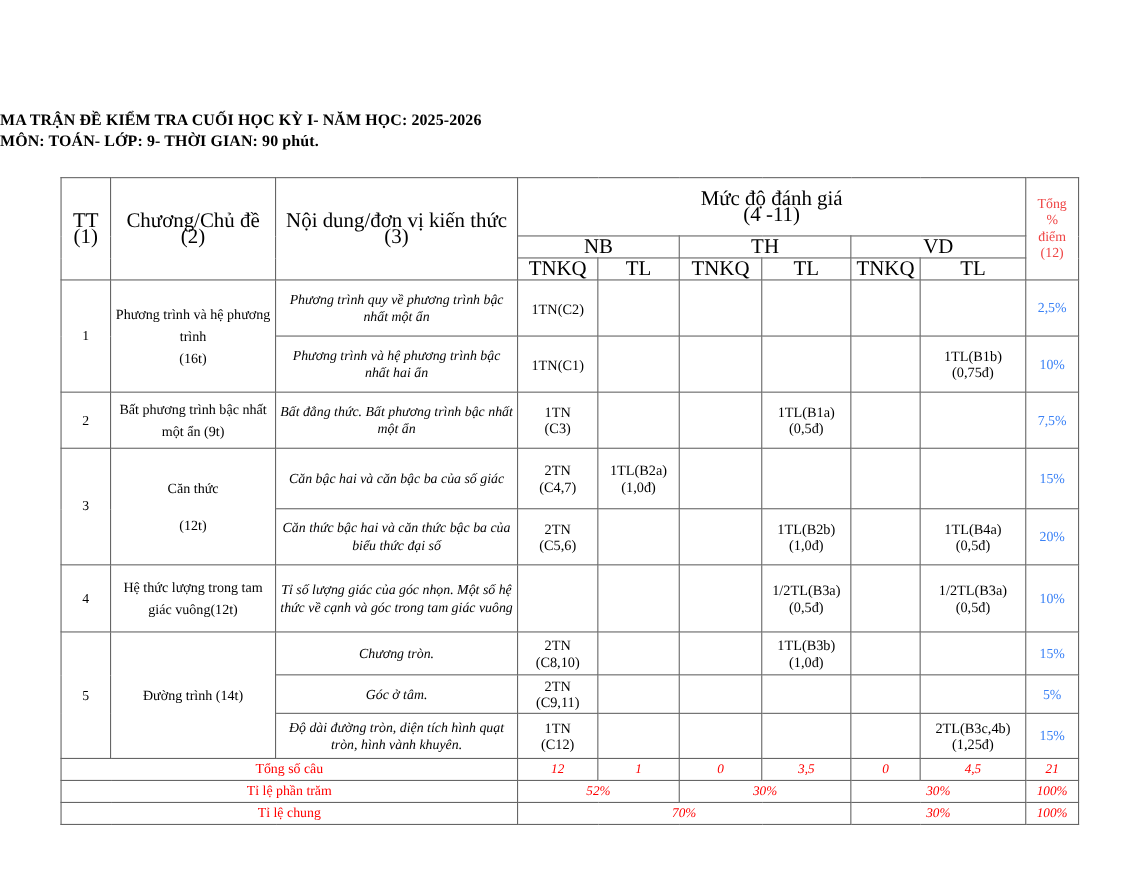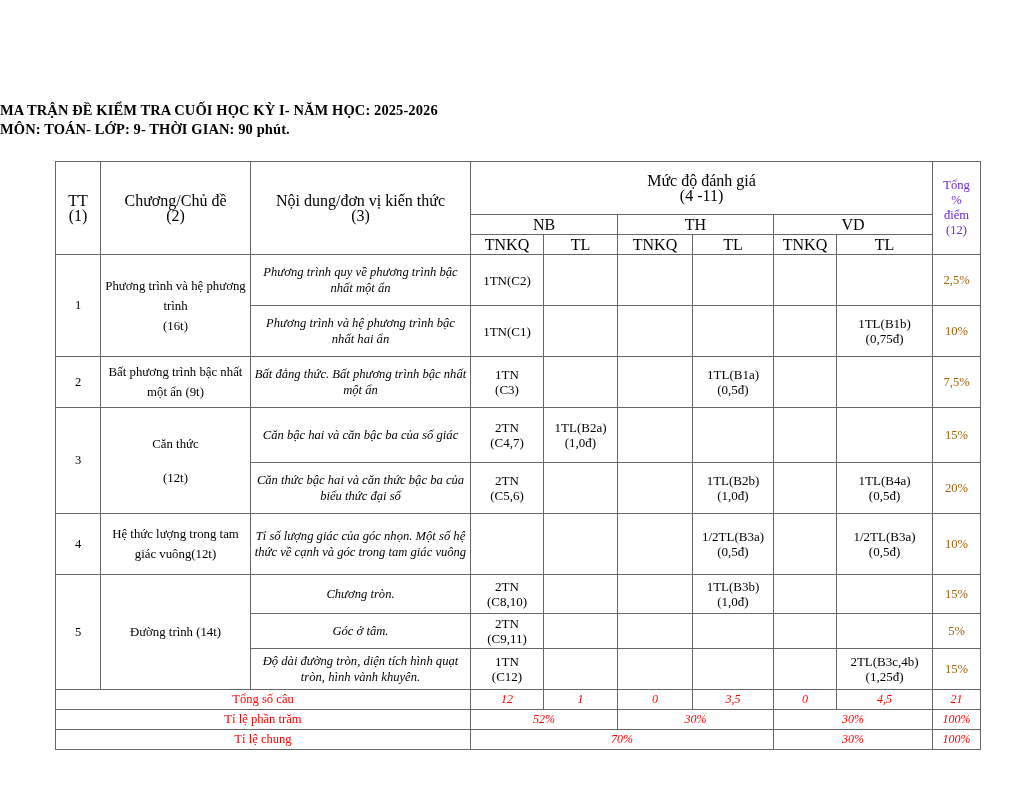--- a/index.html
+++ b/index.html
@@ -43,26 +43,26 @@
   }
   table.matrix td, table.matrix th {
     border: 1px solid #666666;
     padding: 2px 3px;
     vertical-align: middle;
     text-align: center;
     font-weight: normal;
   }
   .hdr {
     font-weight: bold;
-    font-size: 16px;
+    font-size: 19px;
     line-height: 15px;
   }
   .hdr-red {
     font-weight: bold;
-    color: #6d28d9;
+    color: #ef4444;
     font-size: 12.6px;
     line-height: 15px;
     font-family: Liberation Serif, serif;
   }
   .chapter {
     font-weight: bold;
     font-size: 12.8px;
     line-height: 20px;
     text-align: center;
     padding: 3px 4px;
@@ -79,21 +79,21 @@
     text-align: left;
     padding: 2px 0 0 4px;
     font-size: 12.5px;
   }
   .lvl {
     font-size: 13px;
     line-height: 15px;
   }
   .pct {
     font-weight: bold;
-    color: #a16207;
+    color: #3b82f6;
     font-size: 12.6px;
   }
   .sum-label {
     font-weight: bold;
     color: #ff0000;
     font-size: 12.6px;
     text-align: center;
   }
   .sum-val {
     font-weight: bold;

